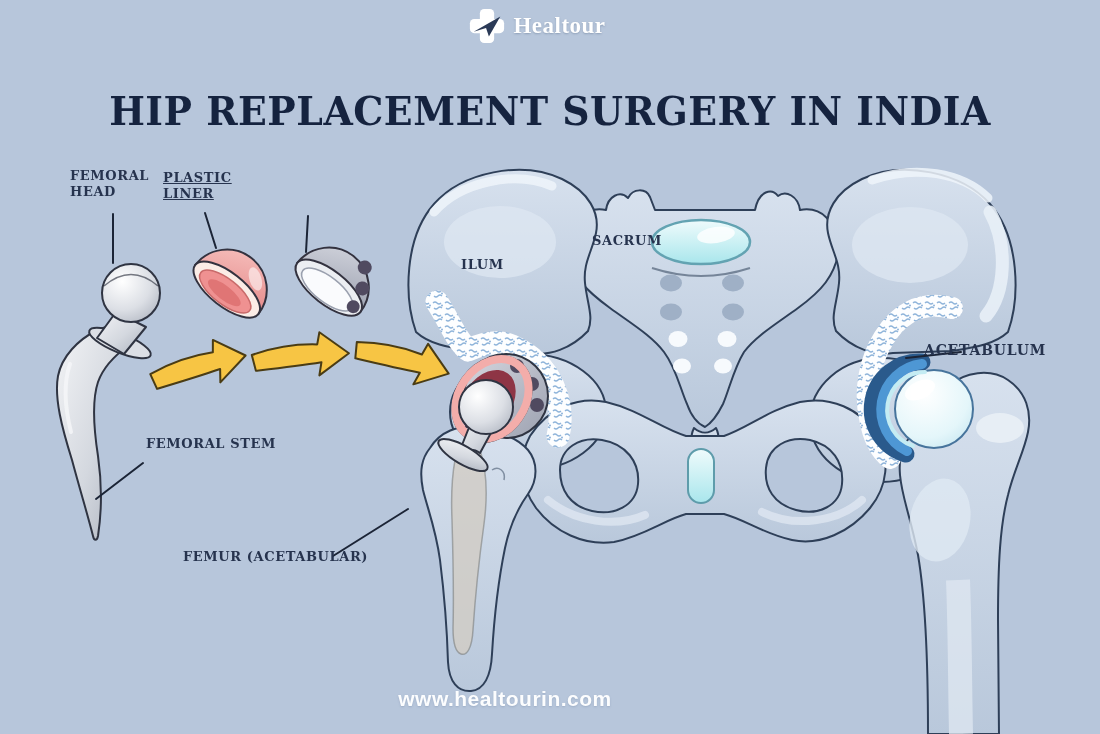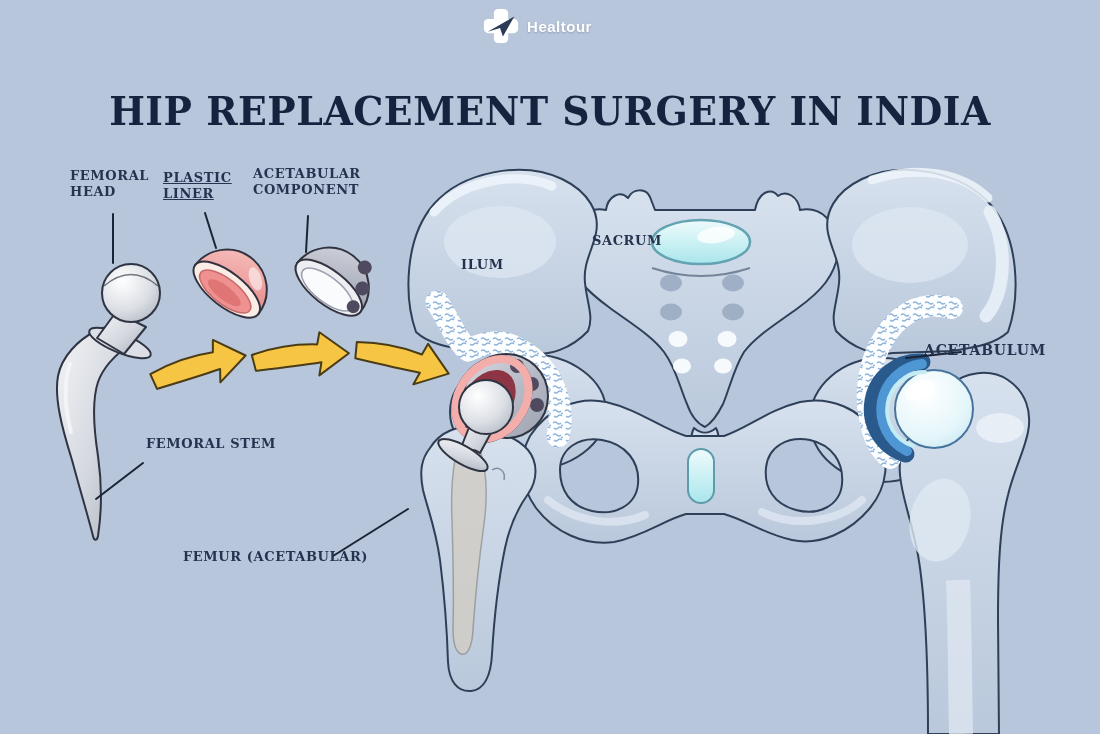--- a/index.html
+++ b/index.html
@@ -7,21 +7,21 @@
   #stage{
     position:relative;width:1100px;height:734px;overflow:hidden;
     background:var(--background,#b7c6db);
   }
   #scene{position:absolute;left:0;top:0;}
   .logo{
     position:absolute;top:7px;left:0;right:0;display:flex;align-items:center;
     justify-content:center;gap:7px;margin-left:-26px;
   }
   .logo-text{
-    font-family:Liberation Sans, sans-serif;font-weight:bold;font-size:15px;
+    font-family:Liberation Serif, serif;font-weight:bold;font-size:23px;
     color:var(--logo-text,#ffffff);letter-spacing:.5px;
     text-shadow:0 1px 2px rgba(90,110,140,.45);
   }
   .page-title{
     position:absolute;top:62px;left:0;width:1100px;text-align:center;
     font-family:"DejaVu Serif","Liberation Serif",serif;font-weight:bold;
     font-size:39px;letter-spacing:.5px;color:var(--title-text,#15233f);
     transform:scaleX(.97);
   }
   .lbl{
@@ -220,22 +220,21 @@
     </svg>
     <span class="logo-text">Healtour</span>
   </div>
 
   <h1 class="page-title">HIP REPLACEMENT SURGERY IN INDIA</h1>
 
   <div class="lbl center" style="left:70px;top:168px;width:90px;">FEMORAL
 HEAD</div>
   <div class="lbl center" style="left:163px;top:170px;width:85px;text-decoration:underline;">PLASTIC
 LINER</div>
-  <div class="lbl center" style="left:253px;top:166px;width:112px;">ACETABULAR
-COMPONENT</div>
   <div class="lbl" style="left:146px;top:436px;">FEMORAL STEM</div>
   <div class="lbl" style="left:183px;top:549px;">FEMUR (ACETABULAR)</div>
 
   <div class="lbl" style="left:461px;top:257px;">ILUM</div>
   <div class="lbl" style="left:592px;top:233px;">SACRUM</div>
   <div class="lbl" style="left:924px;top:342px;font-size:14px;letter-spacing:.8px;">ACETABULUM</div>
 
+  <div class="footer-url">www.healtourin.com</div>
 </div>
 
 </body></html>

